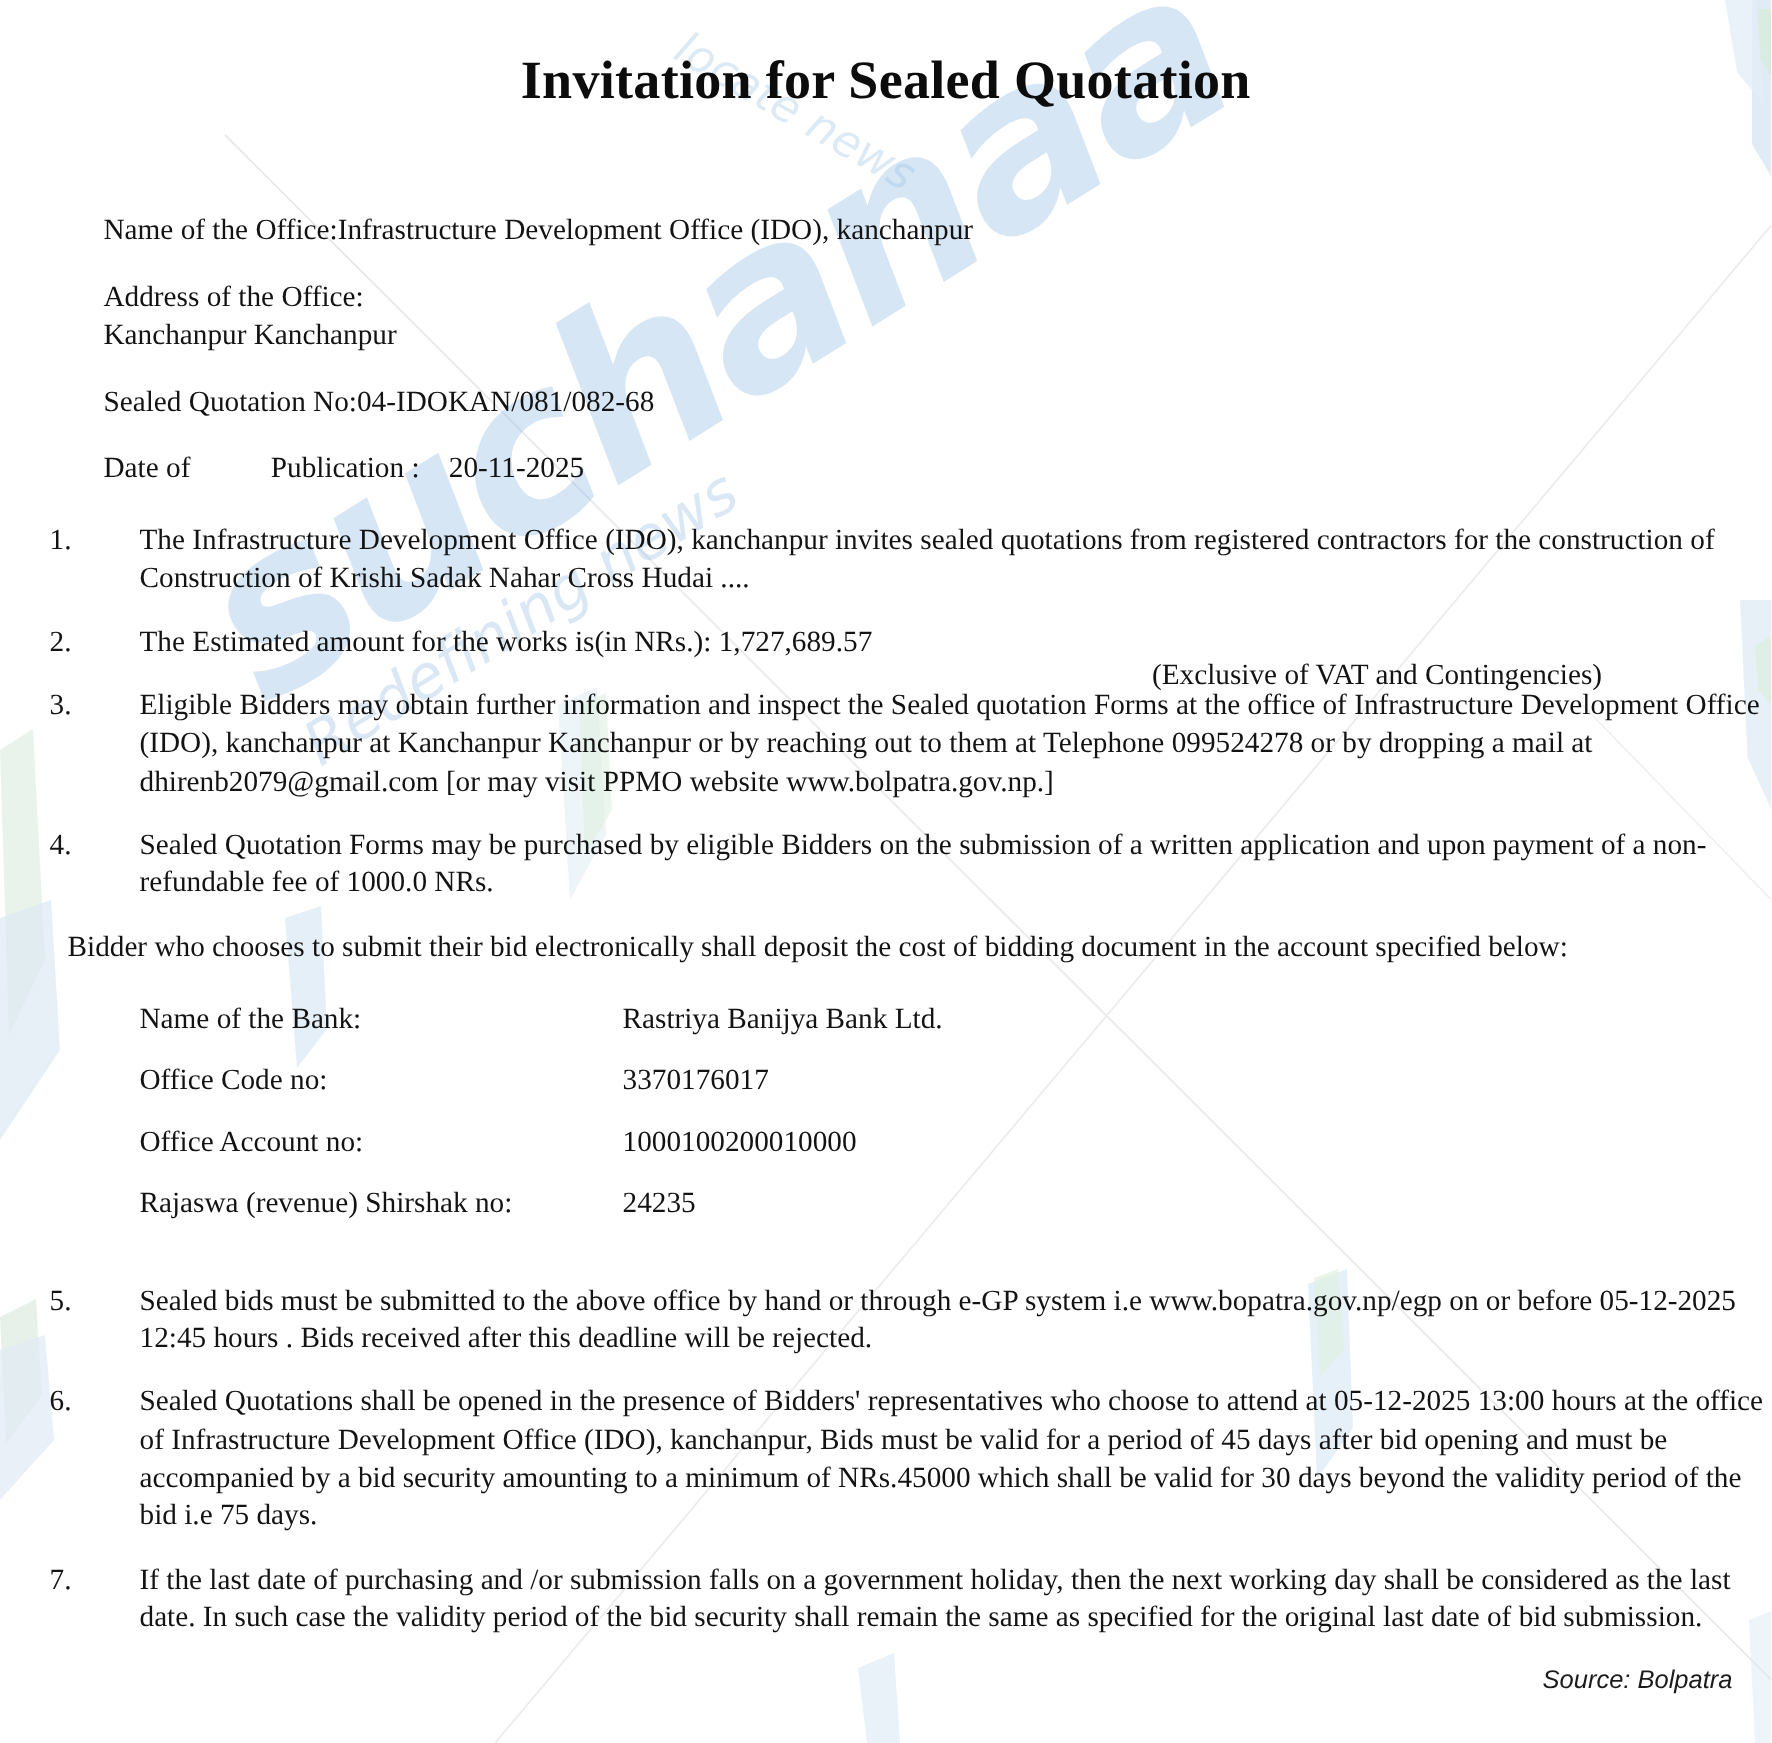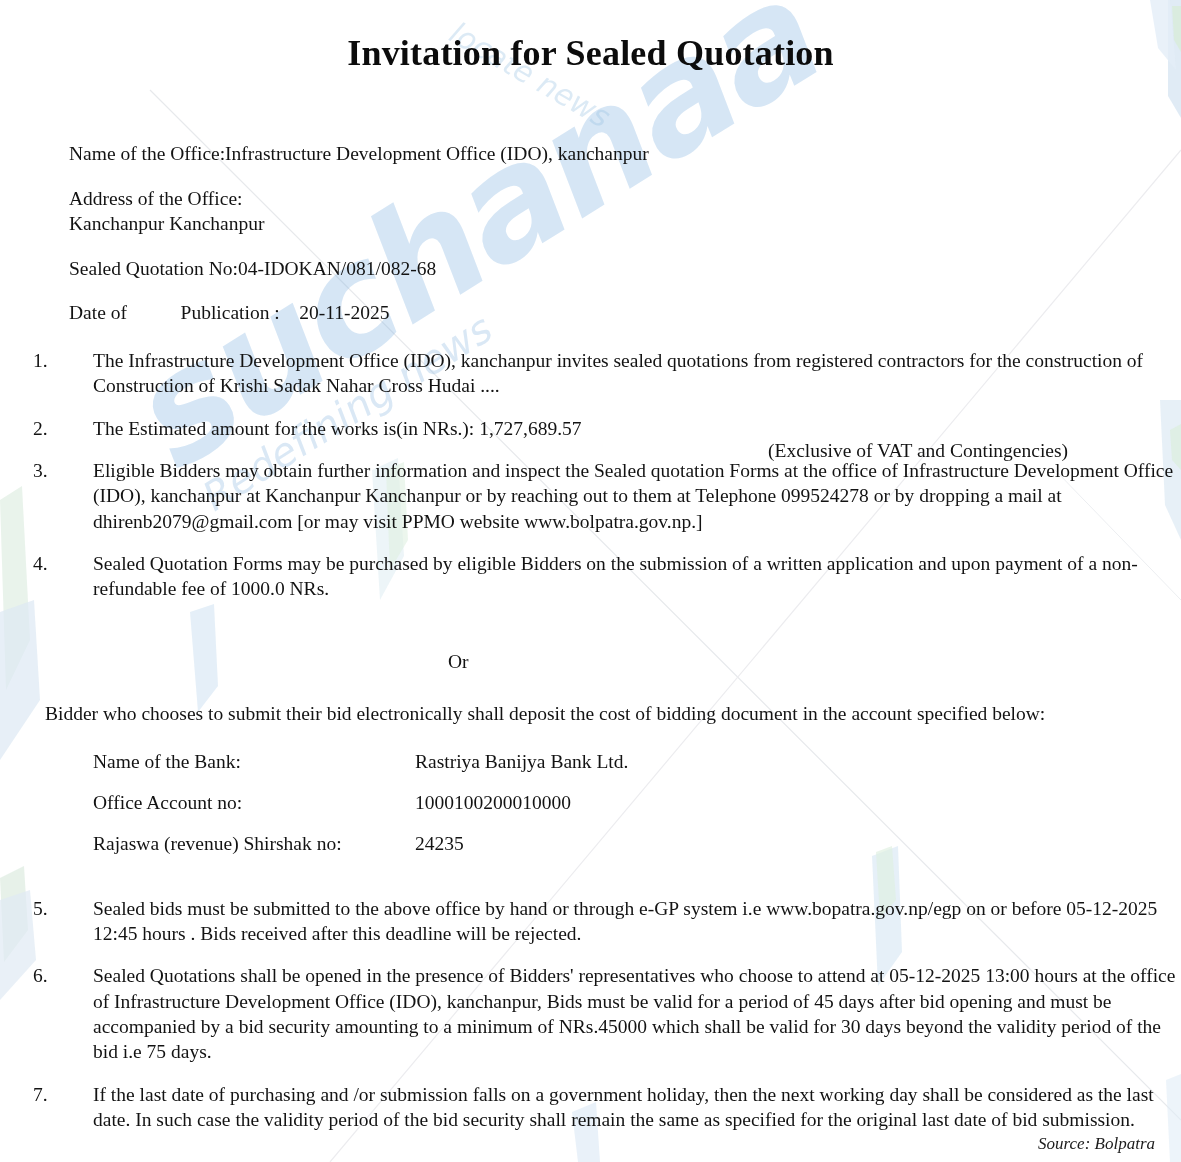--- a/index.html
+++ b/index.html
@@ -169,26 +169,25 @@
     padding: 0 0 19px 0;
     vertical-align: top;
     white-space: nowrap;
   }
   table.bank td.lbl { width: 322px; }
 
   .source {
     position: absolute;
     right: 26px;
     top: 1110px;
-    font-family: Liberation Serif, serif;
+    font-family: Liberation Sans, sans-serif;
     font-style: italic;
     font-size: 17px;
     color: #1b1b1b;
     z-index: 3;
-    margin-top: 24px;
   }
   .spacer-after-4 { height: 2px; }
 </style>
 </head>
 <body>
 
 <div id="page">
 
   <div class="bg-layer">
     <svg width="1181" height="1162" viewBox="0 0 1181 1162" xmlns="http://www.w3.org/2000/svg">
@@ -266,29 +265,32 @@
       </li>
 
       <li class="clause">
         <span class="num">4.</span>
         <span class="clause-body">Sealed Quotation Forms may be purchased by eligible Bidders on the submission of a written application and upon payment of a non-refundable fee of 1000.0 NRs.</span>
       </li>
     </ol>
 
     <div class="spacer-after-4"></div>
 
-    <div class="or-line">Or</div>
 
     <div class="ebid-line">Bidder who chooses to submit their bid electronically shall deposit the cost of bidding document in the account specified below:</div>
 
     <table class="bank">
       <tbody>
         <tr>
           <td class="lbl">Name of the Bank:</td>
           <td>Rastriya Banijya Bank Ltd.</td>
+        </tr>
+        <tr>
+          <td class="lbl">Office Code no:</td>
+          <td>3370176017</td>
         </tr>
         <tr>
           <td class="lbl">Office Account no:</td>
           <td>1000100200010000</td>
         </tr>
         <tr>
           <td class="lbl">Rajaswa (revenue) Shirshak no:</td>
           <td>24235</td>
         </tr>
       </tbody>

